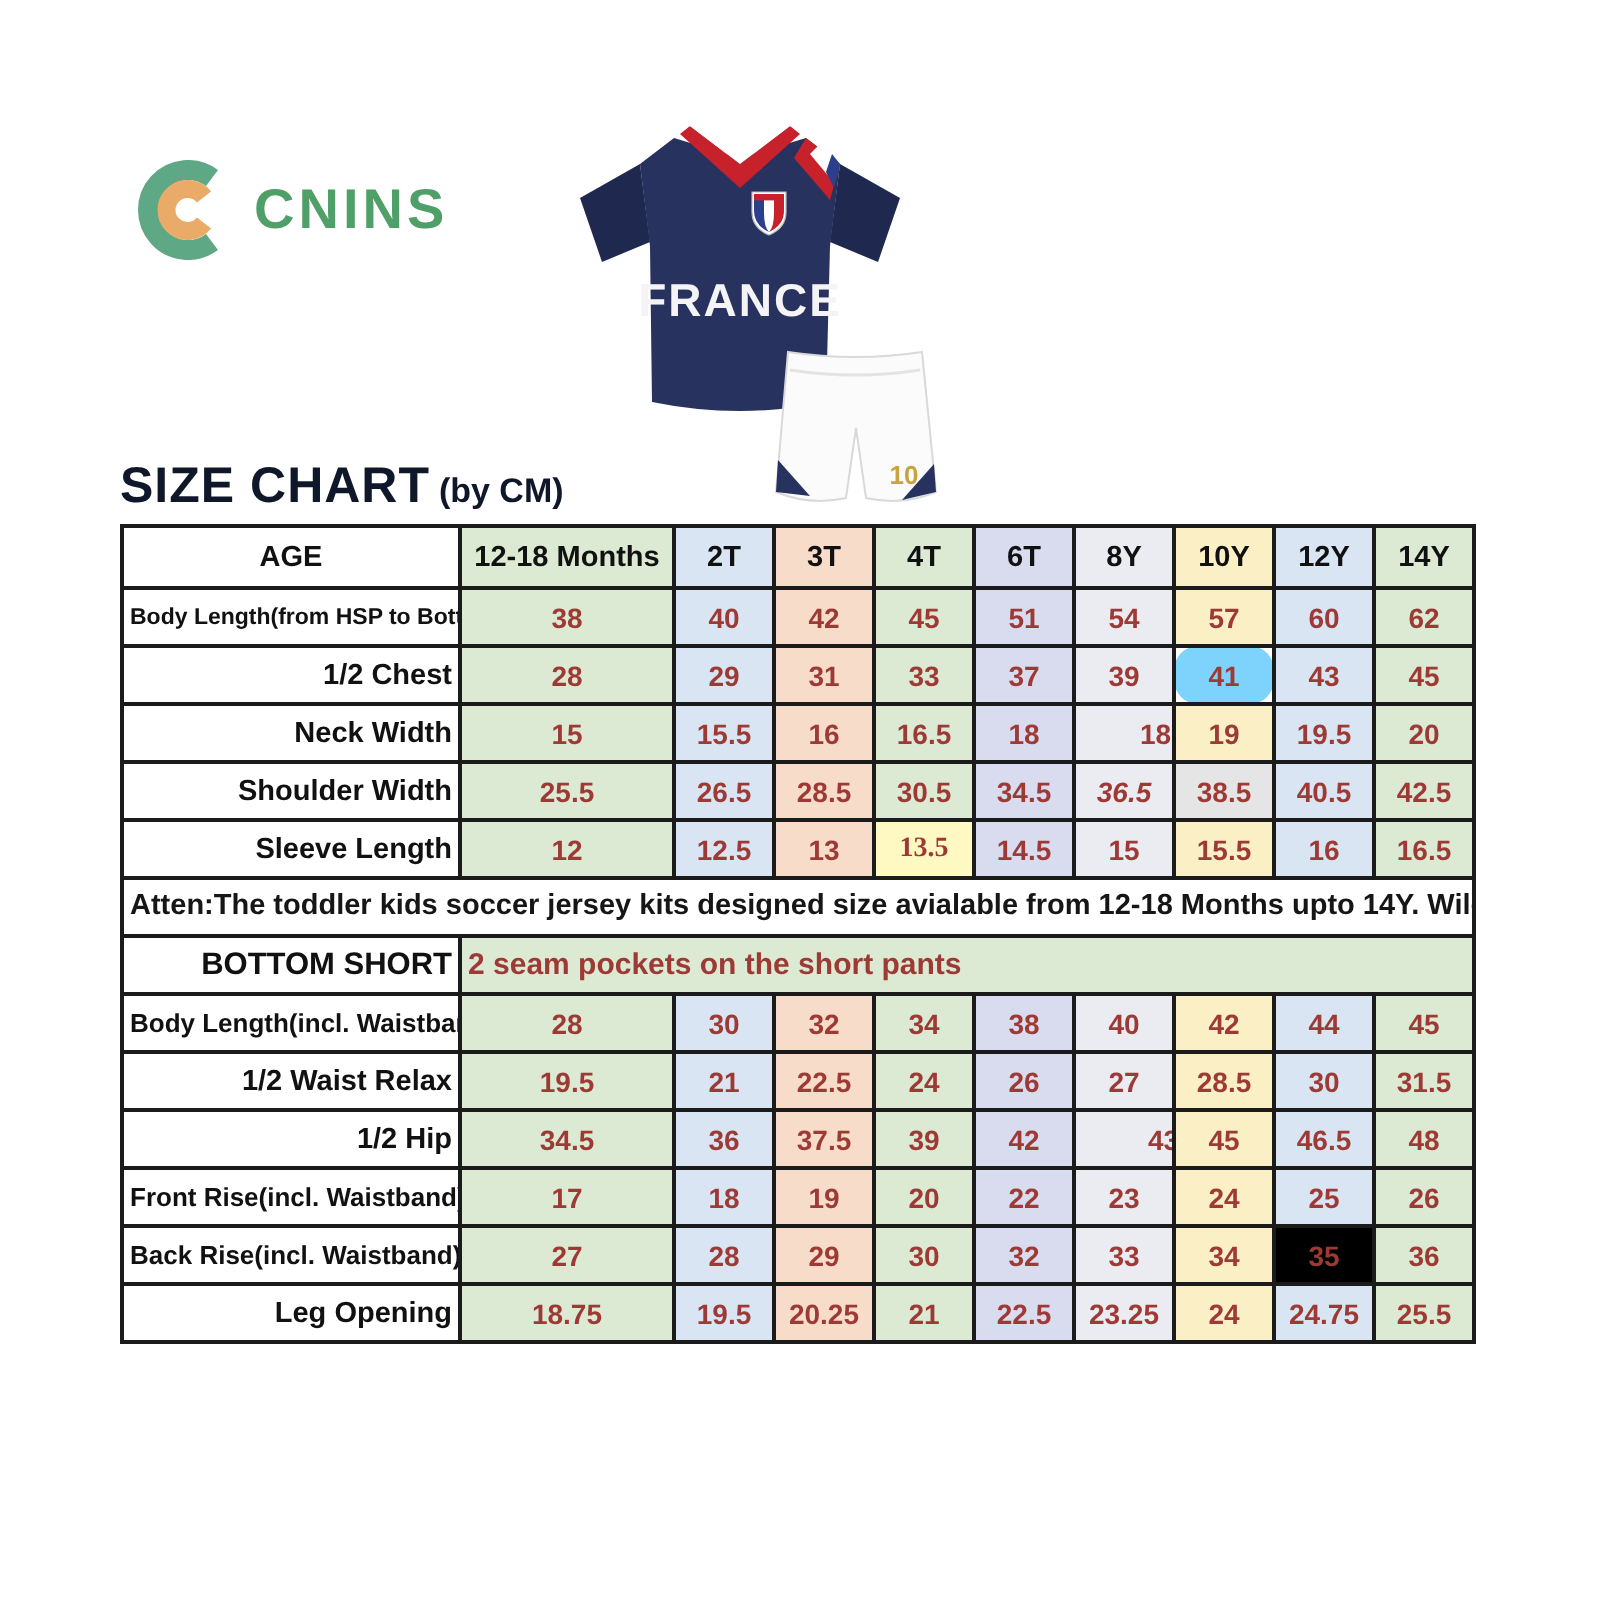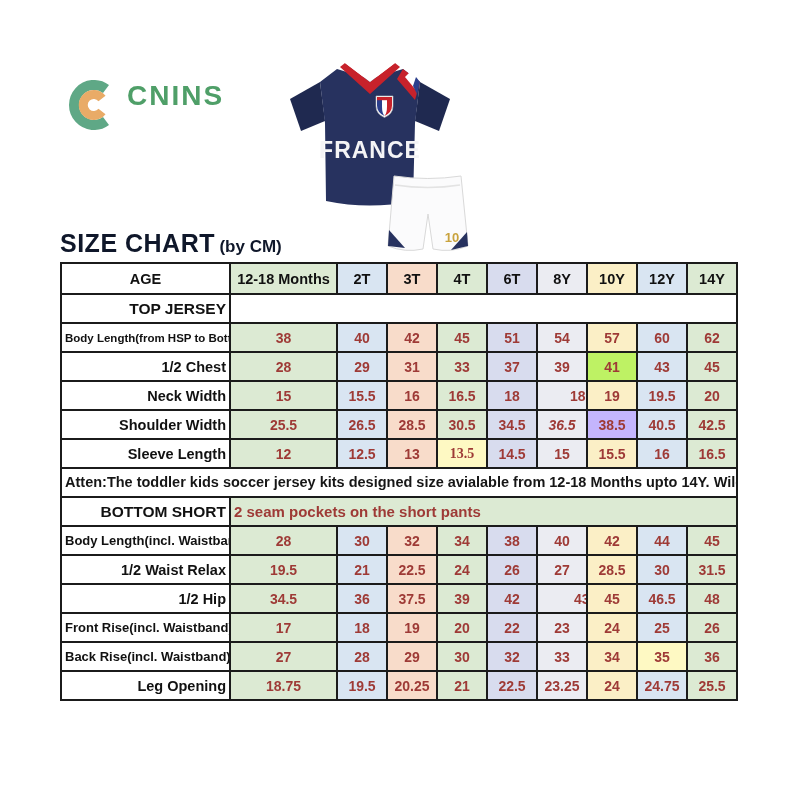--- a/index.html
+++ b/index.html
@@ -1,20 +1,20 @@
 <!DOCTYPE html>
 <html><head>
 <meta charset="utf-8">
 <style>
   html,body{margin:0;padding:0;background:#fff;}
   body{width:800px;height:800px;font-family:"Liberation Sans",sans-serif;}
   .page{position:relative;width:800px;height:800px;background:#ffffff;overflow:hidden;}
 
   
-  .brand{position:absolute;left:64px;top:80px;display:flex;align-items:flex-start;gap:9px;}
+  .brand{position:absolute;left:64px;top:80px;display:flex;align-items:center;gap:9px;}
   .brand-name{color:#4f9f68;font-size:28px;font-weight:bold;letter-spacing:2px;}
 
   
   .product{position:absolute;left:264px;top:48px;}
 
   
   .chart{position:absolute;left:60px;top:229px;width:678px;}
   .chart-title{text-align:left;padding-right:2px;margin-bottom:4px;color:#0f172a;}
   .chart-title .main{font-size:25px;font-weight:800;letter-spacing:.5px;}
   .chart-title .sub{font-size:17px;font-weight:700;}
@@ -105,45 +105,41 @@
             <th style="background: rgb(220, 234, 211);">12-18 Months</th>
             <th style="background: rgb(217, 229, 242);">2T</th>
             <th style="background: rgb(248, 220, 202);">3T</th>
             <th style="background: rgb(220, 234, 211);">4T</th>
             <th style="background: rgb(216, 220, 238);">6T</th>
             <th style="background: rgb(235, 236, 242);">8Y</th>
             <th style="background: rgb(251, 239, 198);">10Y</th>
             <th style="background: rgb(217, 229, 242);">12Y</th>
             <th style="background: rgb(220, 234, 211);">14Y</th>
           </tr>
-          <tr class="section-row">
-            <td class="label-cell section-title">TOP JERSEY</td>
-            <td class="section-empty" colspan="9"></td>
-          </tr>
           <tr class="data-row">
             <td class="label-cell lbl-sm">Body Length(from HSP to Bottom)</td>
             <td class="value-cell" style="background: rgb(220, 234, 211);">38</td>
             <td class="value-cell" style="background: rgb(217, 229, 242);">40</td>
             <td class="value-cell" style="background: rgb(248, 220, 202);">42</td>
             <td class="value-cell" style="background: rgb(220, 234, 211);">45</td>
             <td class="value-cell" style="background: rgb(216, 220, 238);">51</td>
             <td class="value-cell" style="background: rgb(235, 236, 242);">54</td>
             <td class="value-cell" style="background: rgb(251, 239, 198);">57</td>
             <td class="value-cell" style="background: rgb(217, 229, 242);">60</td>
             <td class="value-cell" style="background: rgb(220, 234, 211);">62</td>
           </tr>
           <tr class="data-row">
             <td class="label-cell">1/2 Chest</td>
             <td class="value-cell" style="background: rgb(220, 234, 211);">28</td>
             <td class="value-cell" style="background: rgb(217, 229, 242);">29</td>
             <td class="value-cell" style="background: rgb(248, 220, 202);">31</td>
             <td class="value-cell" style="background: rgb(220, 234, 211);">33</td>
             <td class="value-cell" style="background: rgb(216, 220, 238);">37</td>
             <td class="value-cell" style="background: rgb(235, 236, 242);">39</td>
-            <td class="value-cell" style="background: #bef264;">41</td>
+            <td class="value-cell" style="background: #7dd3fc; border-radius: 12px;">41</td>
             <td class="value-cell" style="background: rgb(217, 229, 242);">43</td>
             <td class="value-cell" style="background: rgb(220, 234, 211);">45</td>
           </tr>
           <tr class="data-row">
             <td class="label-cell">Neck Width</td>
             <td class="value-cell" style="background: rgb(220, 234, 211);">15</td>
             <td class="value-cell" style="background: rgb(217, 229, 242);">15.5</td>
             <td class="value-cell" style="background: rgb(248, 220, 202);">16</td>
             <td class="value-cell" style="background: rgb(220, 234, 211);">16.5</td>
             <td class="value-cell" style="background: rgb(216, 220, 238);">18</td>
@@ -153,21 +149,21 @@
             <td class="value-cell" style="background: rgb(220, 234, 211);">20</td>
           </tr>
           <tr class="data-row">
             <td class="label-cell">Shoulder Width</td>
             <td class="value-cell" style="background: rgb(220, 234, 211);">25.5</td>
             <td class="value-cell" style="background: rgb(217, 229, 242);">26.5</td>
             <td class="value-cell" style="background: rgb(248, 220, 202);">28.5</td>
             <td class="value-cell" style="background: rgb(220, 234, 211);">30.5</td>
             <td class="value-cell" style="background: rgb(216, 220, 238);">34.5</td>
             <td class="value-cell" style="background: rgb(235, 236, 242); font-style: italic;">36.5</td>
-            <td class="value-cell" style="background: #c4b5fd; margin-top: 44px;">38.5</td>
+            <td class="value-cell" style="background: #e5e5e5; margin-top: 44px;">38.5</td>
             <td class="value-cell" style="background: rgb(217, 229, 242);">40.5</td>
             <td class="value-cell" style="background: rgb(220, 234, 211);">42.5</td>
           </tr>
           <tr class="data-row">
             <td class="label-cell">Sleeve Length</td>
             <td class="value-cell" style="background: rgb(220, 234, 211);">12</td>
             <td class="value-cell" style="background: rgb(217, 229, 242);">12.5</td>
             <td class="value-cell" style="background: rgb(248, 220, 202);">13</td>
             <td class="value-cell" style="background: #fef9c3; font-family: Liberation Serif, serif;">13.5</td>
             <td class="value-cell" style="background: rgb(216, 220, 238);">14.5</td>
@@ -233,21 +229,21 @@
           </tr>
           <tr class="data-row">
             <td class="label-cell lbl-md">Back Rise(incl. Waistband)</td>
             <td class="value-cell" style="background: rgb(220, 234, 211);">27</td>
             <td class="value-cell" style="background: rgb(217, 229, 242);">28</td>
             <td class="value-cell" style="background: rgb(248, 220, 202);">29</td>
             <td class="value-cell" style="background: rgb(220, 234, 211);">30</td>
             <td class="value-cell" style="background: rgb(216, 220, 238);">32</td>
             <td class="value-cell" style="background: rgb(235, 236, 242);">33</td>
             <td class="value-cell" style="background: rgb(251, 239, 198);">34</td>
-            <td class="value-cell" style="background: #fef9c3;">35</td>
+            <td class="value-cell" style="background: #000000;">35</td>
             <td class="value-cell" style="background: rgb(220, 234, 211);">36</td>
           </tr>
           <tr class="data-row">
             <td class="label-cell">Leg Opening</td>
             <td class="value-cell" style="background: rgb(220, 234, 211);">18.75</td>
             <td class="value-cell" style="background: rgb(217, 229, 242);">19.5</td>
             <td class="value-cell" style="background: rgb(248, 220, 202);">20.25</td>
             <td class="value-cell" style="background: rgb(220, 234, 211);">21</td>
             <td class="value-cell" style="background: rgb(216, 220, 238);">22.5</td>
             <td class="value-cell" style="background: rgb(235, 236, 242);">23.25</td>

